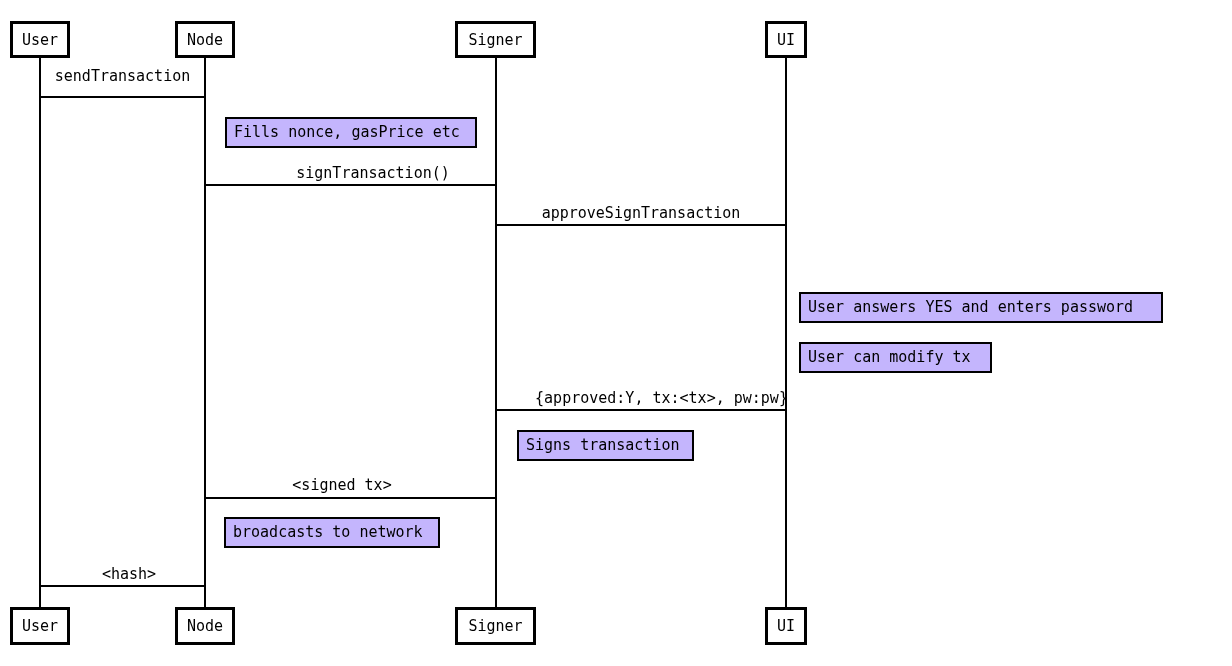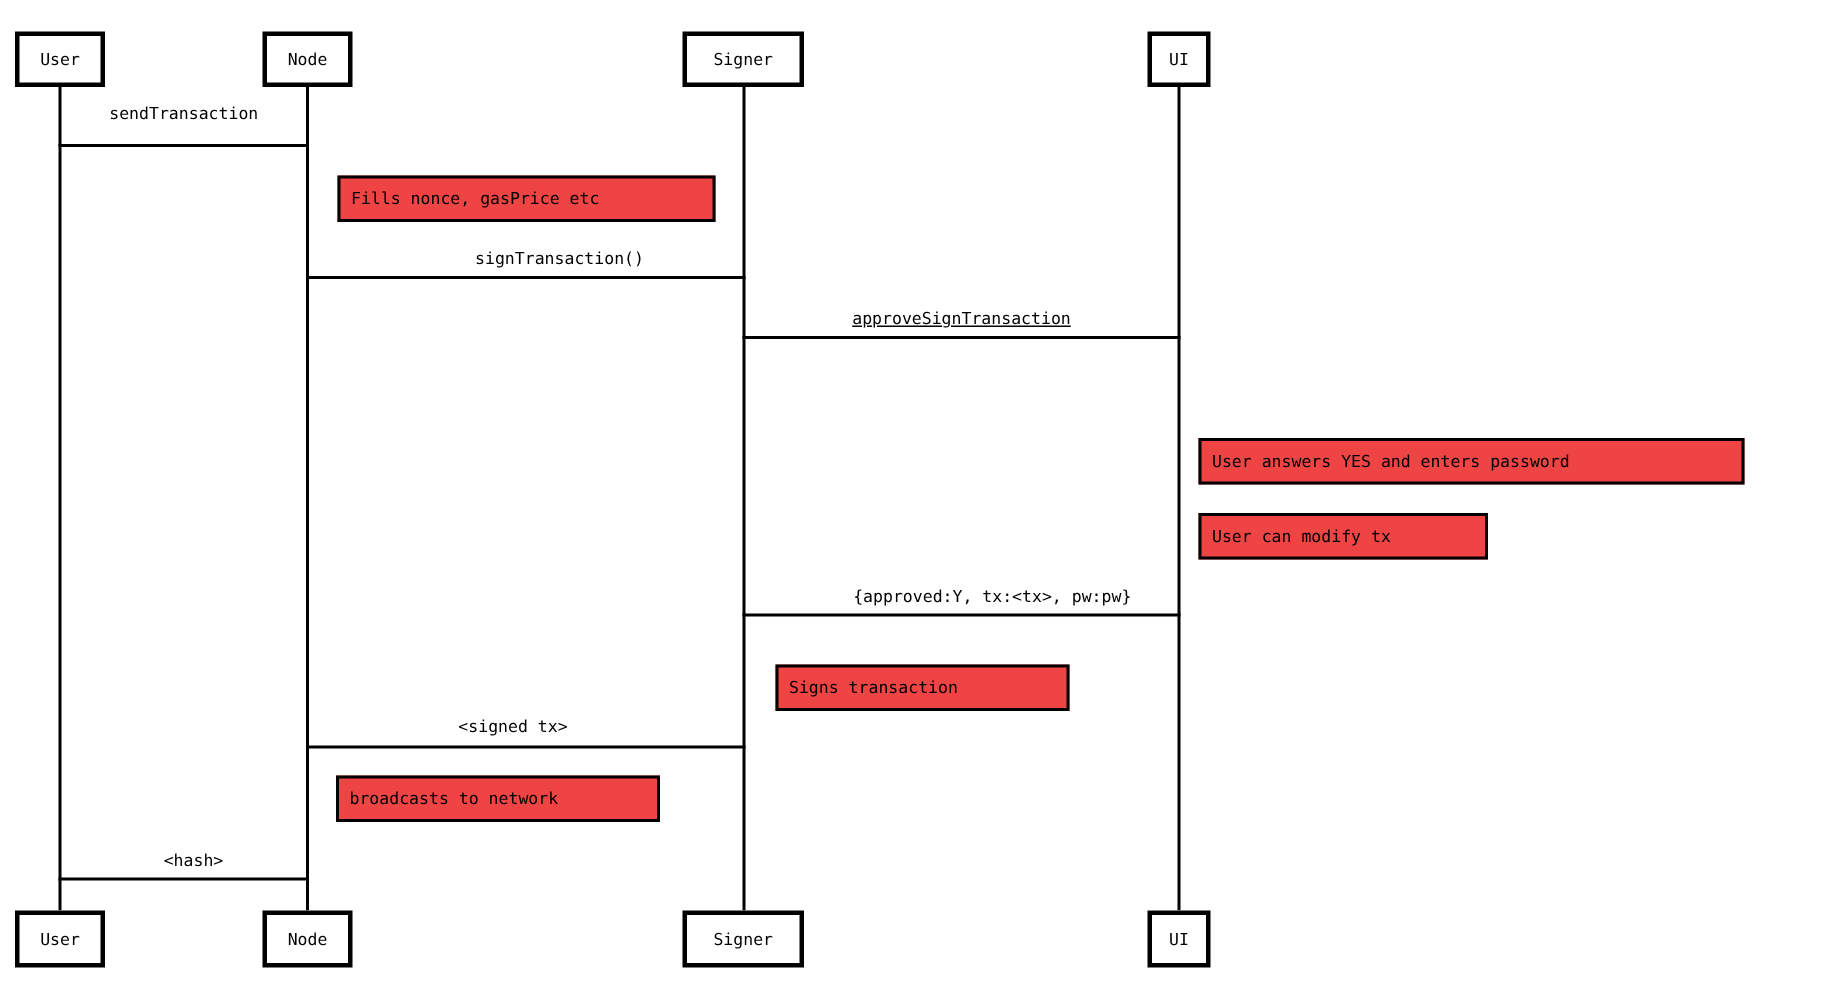--- a/index.html
+++ b/index.html
@@ -6,21 +6,21 @@
     margin: 0;
     padding: 0;
     background: #ffffff;
   }
   .canvas {
     position: relative;
     width: 1232px;
     height: 666px;
     background: #ffffff;
     font-family: "DejaVu Sans Mono", "Liberation Mono", monospace;
-    font-size: 11px;
+    font-size: 15px;
     color: #000000;
     overflow: hidden;
   }
   .actor {
     position: absolute;
     height: 37px;
     border: 3px solid #000000;
     box-sizing: border-box;
     background: #ffffff;
     display: flex;
@@ -45,21 +45,21 @@
   .msg-line {
     position: absolute;
     height: 2px;
     background: #000000;
   }
   .note {
     position: absolute;
     height: 31px;
     border: 2px solid #000000;
     box-sizing: border-box;
-    background: #ef4444;
+    background: #c4b5fd;
     line-height: 27px;
     padding-left: 7px;
     white-space: pre;
     overflow: visible;
   }
 </style>
 </head>
 <body>
 
 <div class="canvas">
@@ -75,30 +75,30 @@
   <div class="lifeline" style="left:785px;"></div>
 
   <div class="msg-label" style="left:39px; top:66px; width:167px;">sendTransaction</div>
   <div class="msg-line" style="left:39px; top:96px; width:167px;"></div>
 
   <div class="note" style="left:225px; top:117px; width:252px;">Fills nonce, gasPrice etc</div>
 
   <div class="msg-label" style="left:204px; top:163px; width:338px;">signTransaction()</div>
   <div class="msg-line" style="left:204px; top:184px; width:293px;"></div>
 
-  <div class="msg-label" style="left:495px; top:203px; width:292px;text-decoration:underline;">approveSignTransaction</div>
+  <div class="msg-label" style="left:495px; top:203px; width:292px;">approveSignTransaction</div>
   <div class="msg-line" style="left:495px; top:224px; width:292px;"></div>
 
   <div class="note" style="left:799px; top:292px; width:364px;">User answers YES and enters password</div>
   <div class="note" style="left:799px; top:342px; width:193px;">User can modify tx</div>
 
   <div class="msg-label" style="left:495px; top:388px; width:333px;">{approved:Y, tx:&lt;tx&gt;, pw:pw}</div>
   <div class="msg-line" style="left:495px; top:409px; width:292px;"></div>
 
-  <div class="note" style="left:517px; top:430px; width:196px;margin-top:13px;">Signs transaction</div>
+  <div class="note" style="left:517px; top:430px; width:177px;">Signs transaction</div>
 
   <div class="msg-label" style="left:204px; top:475px; width:276px;">&lt;signed tx&gt;</div>
   <div class="msg-line" style="left:204px; top:497px; width:293px;"></div>
 
   <div class="note" style="left:224px; top:517px; width:216px;">broadcasts to network</div>
 
   <div class="msg-label" style="left:39px; top:564px; width:180px;">&lt;hash&gt;</div>
   <div class="msg-line" style="left:39px; top:585px; width:167px;"></div>
 
   <div class="actor" style="left:10px;  top:607px; width:60px; height:38px;">User</div>

